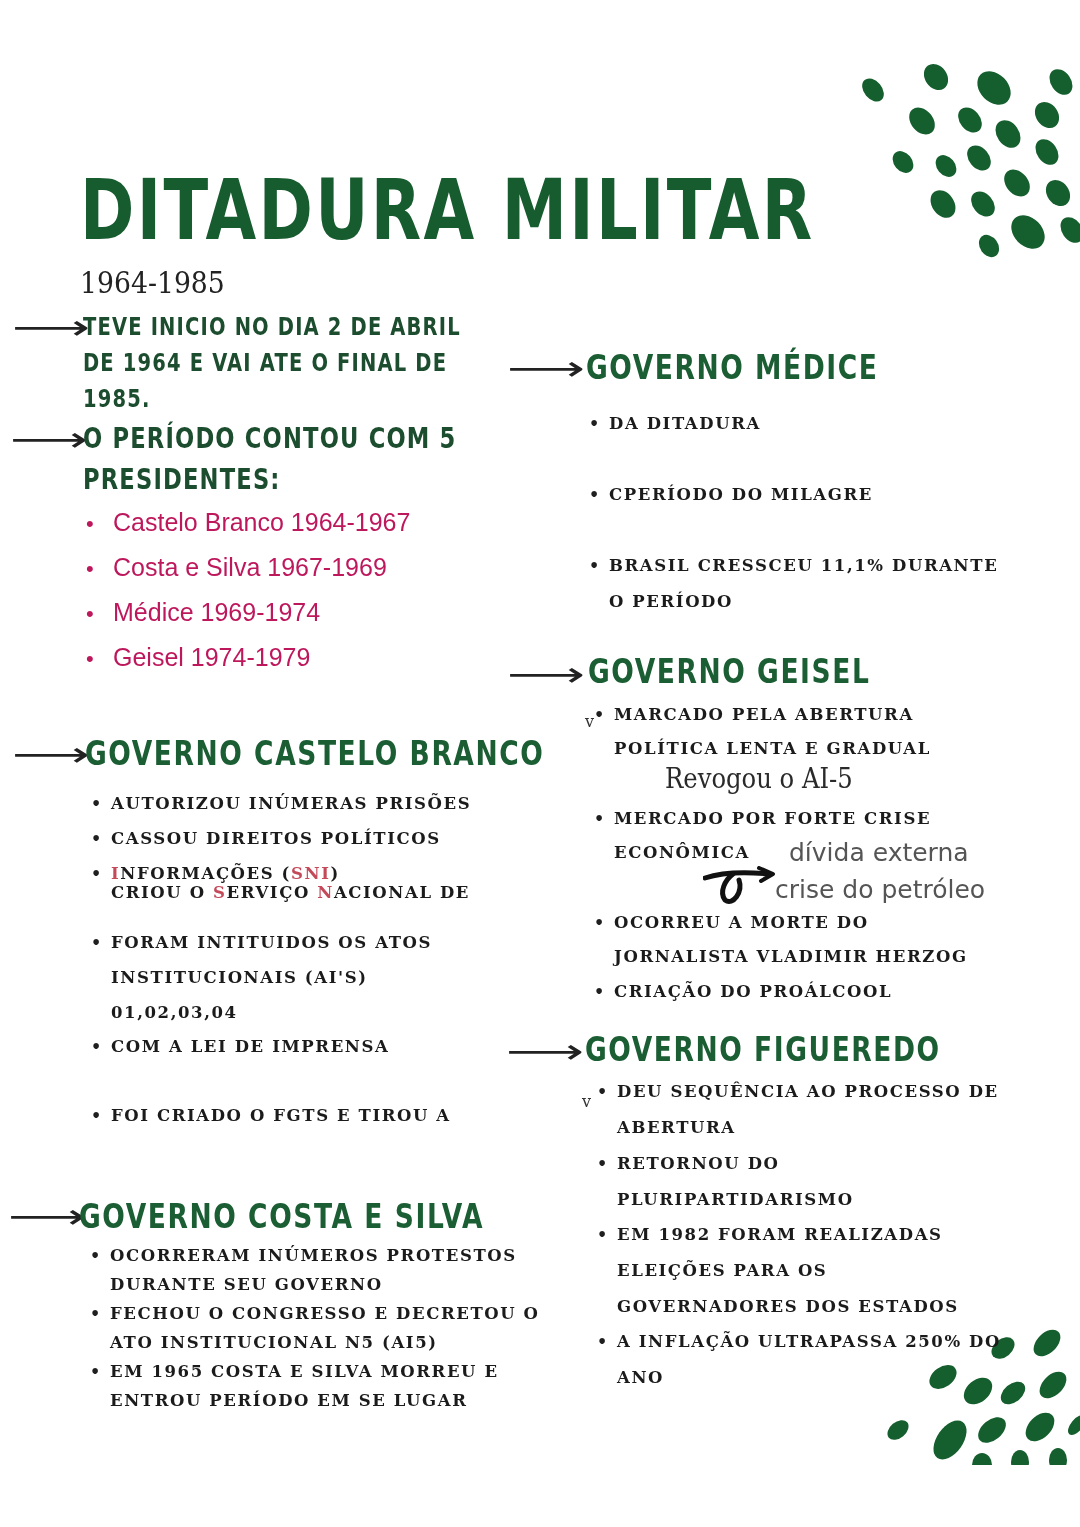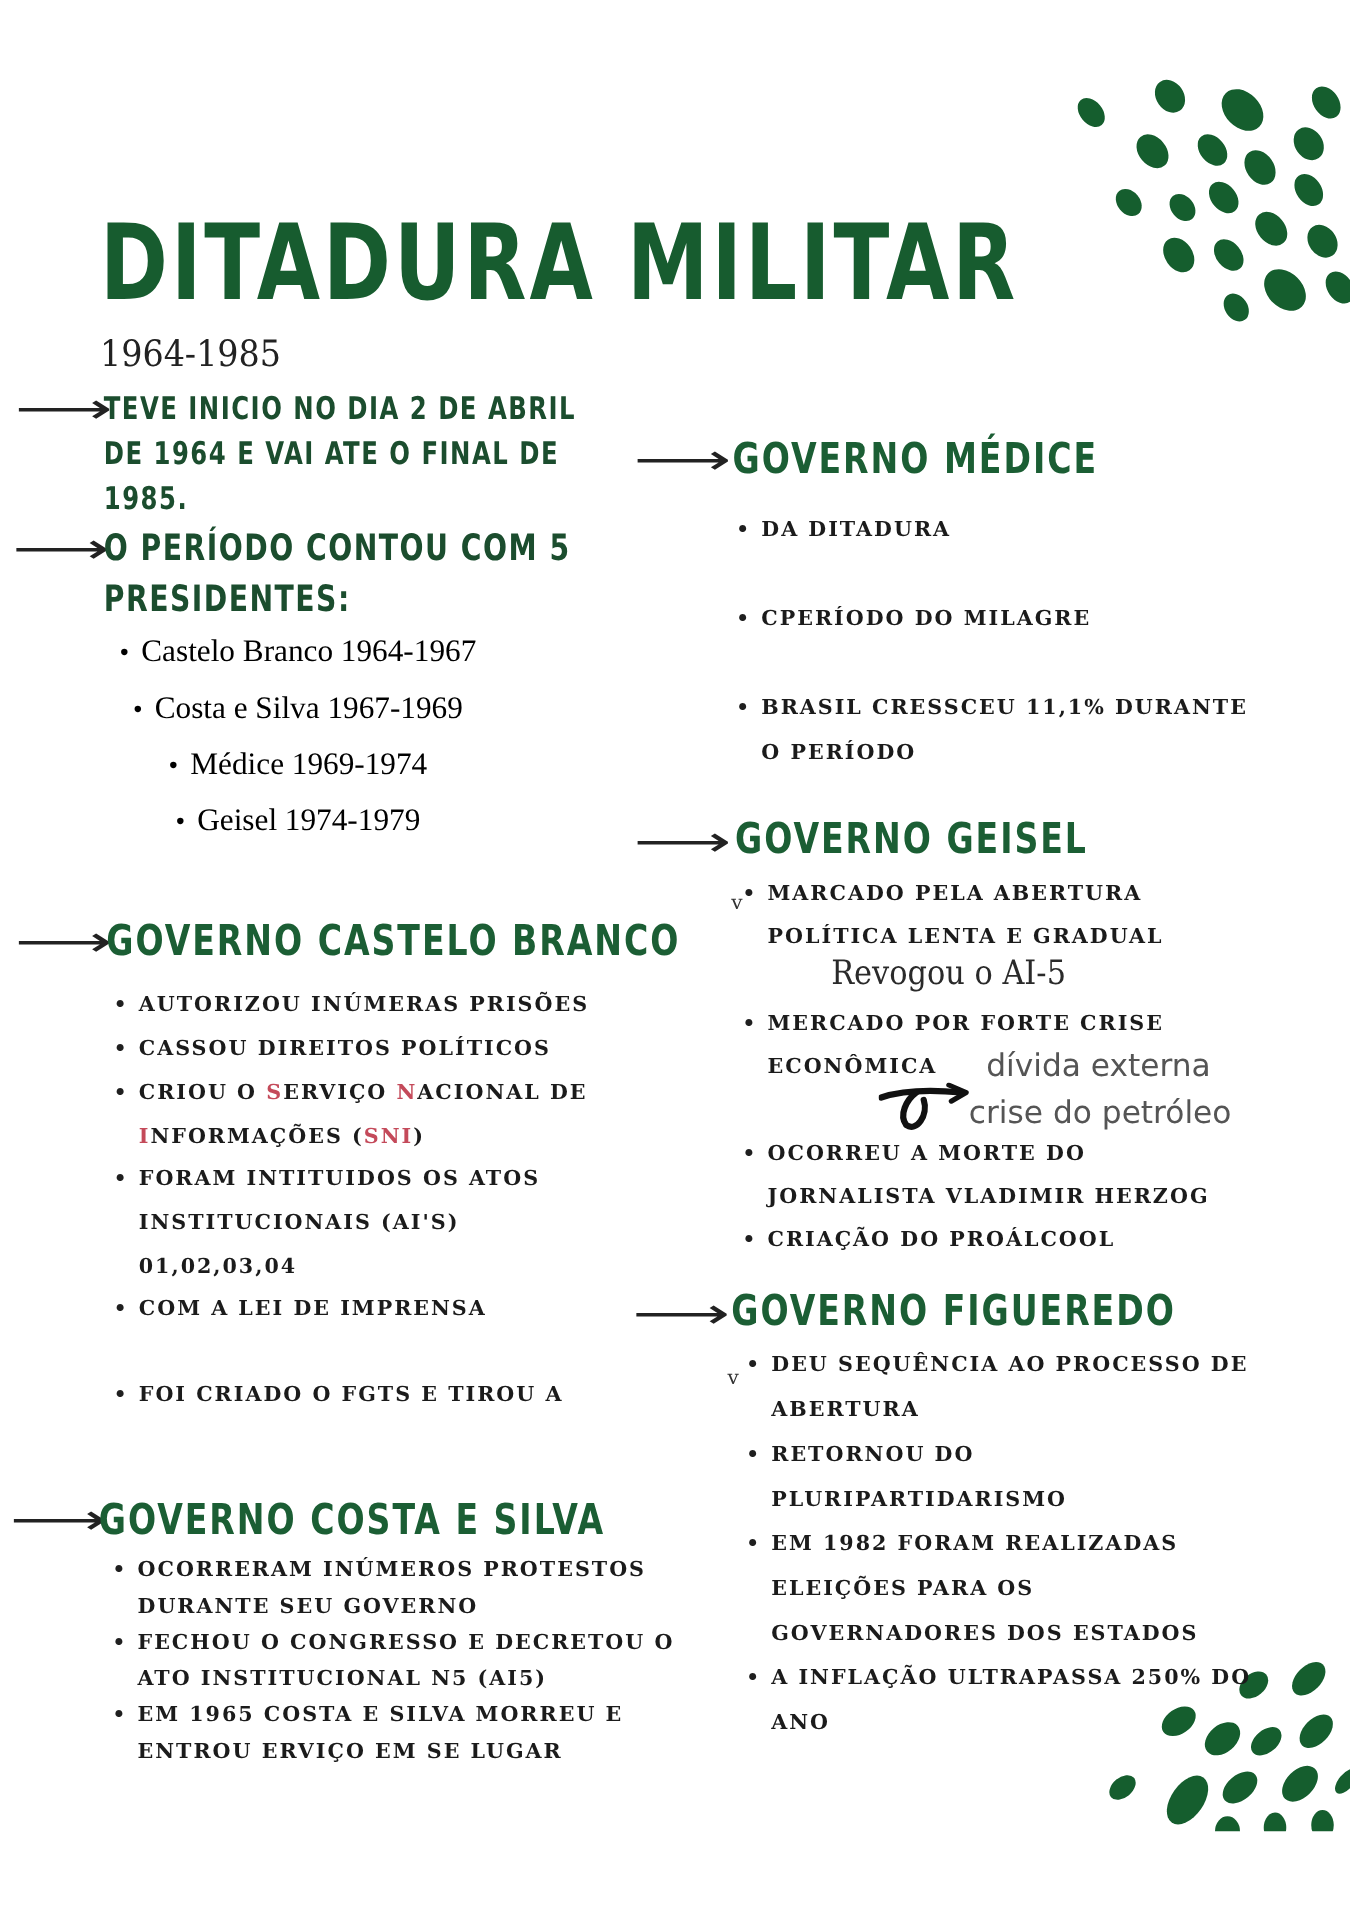--- a/index.html
+++ b/index.html
@@ -45,23 +45,23 @@
 
     .arrow {
       font-family: "DejaVu Sans", sans-serif;
       font-size: 34px; color: #222;
       line-height: 30px;
       transform: scaleX(1.6); transform-origin: left center;
     }
 
     .pres-list { left: 86px; top: 504px; list-style: none; }
     .pres-list li {
-      font-family: Liberation Serif, serif;
+      font-family: Liberation Sans, sans-serif;
       font-size: 25px; height: 45px; line-height: 36px;
-      color: #000000; white-space: nowrap; text-align: center;
+      color: #be185d; white-space: nowrap;
     }
     .pres-list li .b { display: inline-block; width: 27px; font-size: 22px; }
 
     
     .blist { list-style: none; }
     .blist li { position: relative; }
     .blist .line {
       font-family: "DejaVu Serif", serif; font-weight: bold;
       font-size: 16.5px; letter-spacing: 1.6px;
       white-space: nowrap; color: #1b1b1b;
@@ -155,22 +155,22 @@
   <li style="height:35px">
     <span class="dot">•</span>
     <div class="line">AUTORIZOU INÚMERAS PRISÕES</div>
   </li>
   <li style="height:35px">
     <span class="dot">•</span>
     <div class="line">CASSOU DIREITOS POLÍTICOS</div>
   </li>
   <li style="height:69px">
     <span class="dot">•</span>
+    <div class="line"><span class="red">I</span><span>NFORMAÇÕES (</span><span class="red">SNI</span><span>)</span></div>
     <div class="line" style="height:35px"><span>CRIOU O </span><span class="red">S</span><span>ERVIÇO </span><span class="red">N</span><span>ACIONAL DE</span></div>
-    <div class="line"><span class="red">I</span><span>NFORMAÇÕES (</span><span class="red">SNI</span><span>)</span></div>
   </li>
   <li style="height:104px">
     <span class="dot">•</span>
     <div class="line" style="height:35px">FORAM INTITUIDOS OS ATOS</div>
     <div class="line" style="height:35px">INSTITUCIONAIS (AI'S)</div>
     <div class="line">01,02,03,04</div>
   </li>
   <li style="height:69px">
     <span class="dot">•</span>
     <div class="line">COM A LEI DE IMPRENSA</div>
@@ -191,21 +191,21 @@
     <div class="line">DURANTE SEU GOVERNO</div>
   </li>
   <li style="height:58px">
     <span class="dot">•</span>
     <div class="line" style="height:29px">FECHOU O CONGRESSO E DECRETOU O</div>
     <div class="line">ATO INSTITUCIONAL N5 (AI5)</div>
   </li>
   <li style="height:58px">
     <span class="dot">•</span>
     <div class="line" style="height:29px">EM 1965 COSTA E SILVA MORREU E</div>
-    <div class="line">ENTROU ERVIÇO EM SE LUGAR</div>
+    <div class="line">ENTROU PERÍODO EM SE LUGAR</div>
   </li>
 </ul>
 
 <span class="abs arrow" style="left:507px;top:353px">⟶</span>
 <div class="abs disp heading" style="left:586px;top:347px">GOVERNO MÉDICE</div>
 
 <ul class="abs blist" style="left:609px;top:414px">
   <li style="height:71px">
     <span class="dot">•</span>
     <div class="line">DA DITADURA</div>

